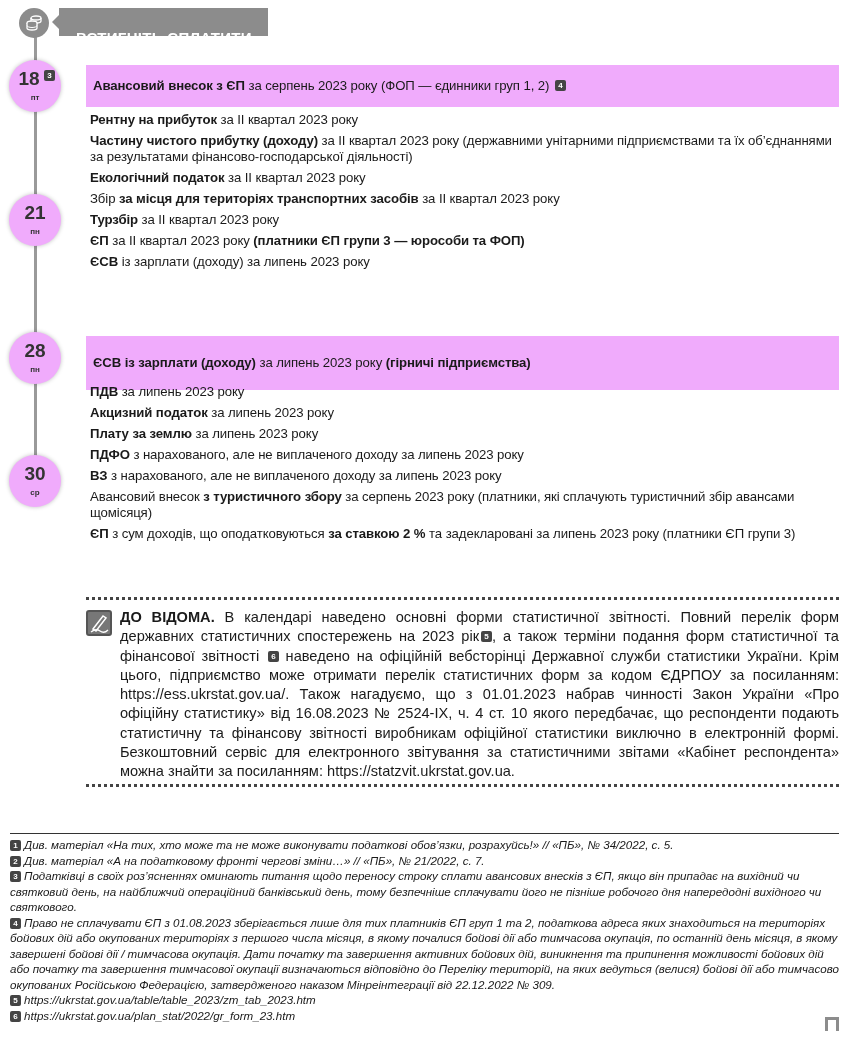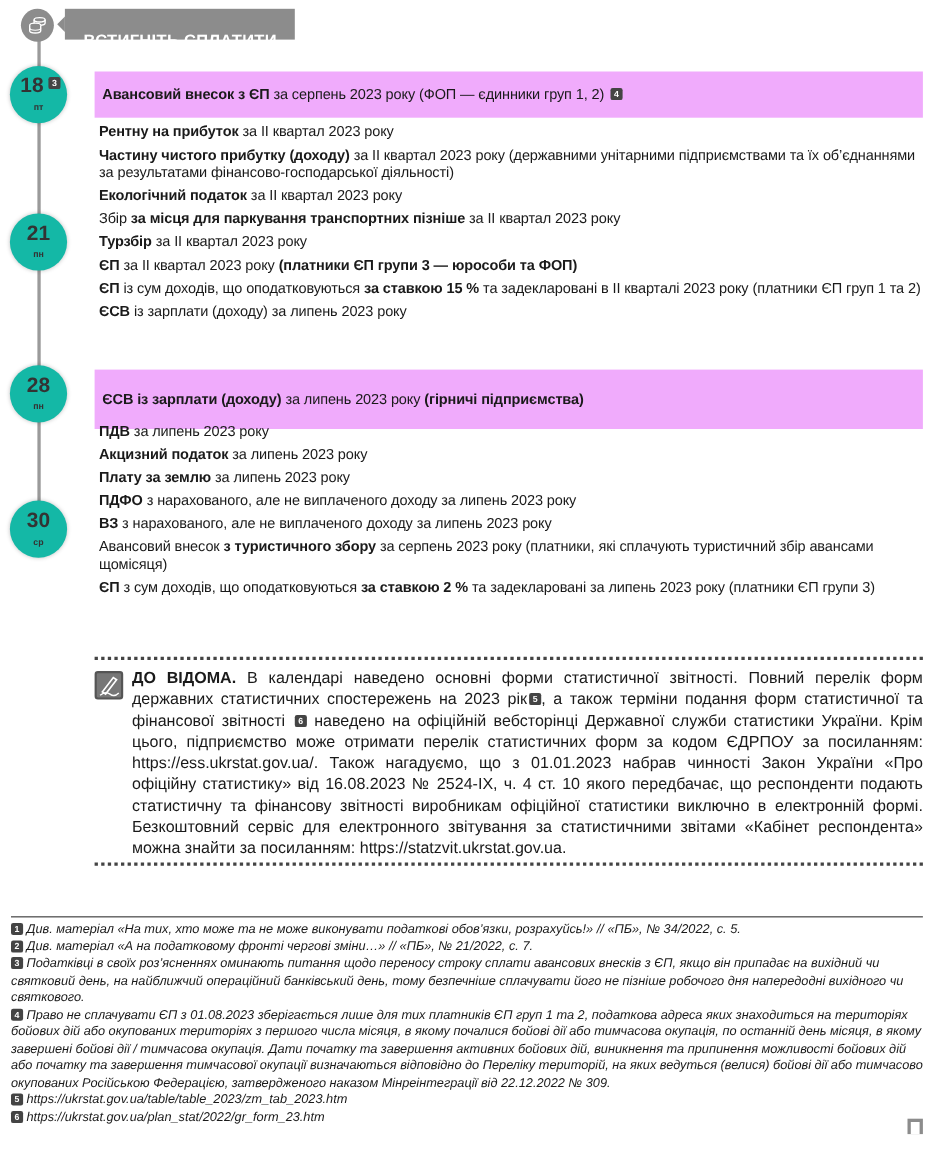--- a/index.html
+++ b/index.html
@@ -5,21 +5,21 @@
   * { box-sizing: border-box; margin: 0; padding: 0; }
   html, body { width: 844px; height: 1046px; background: #ffffff; overflow: hidden; }
   body { font-family: "Liberation Sans", "DejaVu Sans", sans-serif; color: #1a1a1a; position: relative; }
 
   .timeline-line { position: absolute; left: 34px; top: 20px; width: 3px; height: 470px; background: #9a9a9a; }
 
   .header-icon { position: absolute; left: 19px; top: 8px; width: 30px; height: 30px; border-radius: 50%; background: #8c8c8c; display: flex; align-items: center; justify-content: center; }
   .header-banner { position: absolute; left: 59px; top: 8px; height: 28px; background: #8c8c8c; color: #fff; font-weight: bold; font-size: 15px; line-height: 28px; padding: 16px 16px 0 17px; letter-spacing: 0.3px; }
   .header-banner::before { content: ""; position: absolute; left: -7px; top: 7px; border-right: 7px solid #8c8c8c; border-top: 7px solid transparent; border-bottom: 7px solid transparent; }
 
-  .day { position: absolute; left: 9px; width: 52px; height: 52px; border-radius: 50%; background: #14b8a6; box-shadow: 0 0 4px rgba(0,0,0,0.25); text-align: center; }
+  .day { position: absolute; left: 9px; width: 52px; height: 52px; border-radius: 50%; background: #f0abfc; box-shadow: 0 0 4px rgba(0,0,0,0.25); text-align: center; }
   .day-num { font-weight: bold; font-size: 19px; line-height: 19px; margin-top: 9px; display: inline-block; color: #333; }
   .day-wd { display: block; font-size: 8px; font-weight: bold; color: #333; margin-top: 4px; }
   .badge { display: inline-block; background: #444; color: #fff; font-size: 8px; font-weight: bold; border-radius: 2px; width: 11px; height: 11px; line-height: 11px; text-align: center; vertical-align: 2px; margin-left: 2px; font-style: normal; }
   .day .badge { position: absolute; top: 10px; right: 6px; }
 
   .content { position: absolute; left: 86px; width: 753px; }
   .row-band { background: #f0abfc; padding: 0 7px; display: flex; align-items: center; }
   .item { font-size: 13.2px; line-height: 16px; padding-left: 4px; margin-bottom: 5px; letter-spacing: -0.1px; }
   .item b { font-weight: bold; }
 
@@ -74,24 +74,23 @@
       <b>Авансовий внесок з ЄП</b><span> за серпень 2023 року (ФОП — єдинники груп 1, 2)</span>
       <span class="badge">4</span>
     </div>
   </div>
 </div>
 
 <div class="content" style="top:112px;">
   <div class="item"><b>Рентну на прибуток</b><span> за ІІ квартал 2023 року</span></div>
   <div class="item"><b>Частину чистого прибутку (доходу)</b><span> за ІІ квартал 2023 року (державними унітарними підприємствами та їх об’єднаннями за результатами фінансово-господарської діяльності)</span></div>
   <div class="item"><b>Екологічний податок</b><span> за ІІ квартал 2023 року</span></div>
-  <div class="item"><span>Збір </span><b>за місця для паркування транспортних пізніше</b><span> за ІІ квартал 2023 року</span></div>
+  <div class="item"><span>Збір </span><b>за місця для територіях транспортних засобів</b><span> за ІІ квартал 2023 року</span></div>
   <div class="item"><b>Турзбір</b><span> за ІІ квартал 2023 року</span></div>
   <div class="item"><b>ЄП</b><span> за ІІ квартал 2023 року </span><b>(платники ЄП групи 3 — юрособи та ФОП)</b></div>
-  <div class="item"><b>ЄП</b><span> із сум доходів, що оподатковуються </span><b>за ставкою 15 %</b><span> та задекларовані в ІІ кварталі 2023 року (платники ЄП груп 1 та 2)</span></div>
   <div class="item"><b>ЄСВ</b><span> із зарплати (доходу) за липень 2023 року</span></div>
 </div>
 
 <div class="content" style="top:336px;">
   <div class="row-band" style="height:54px;">
     <div class="item" style="margin:0; padding-left:0;">
       <b>ЄСВ із зарплати (доходу)</b><span> за липень 2023 року </span><b>(гірничі підприємства)</b>
     </div>
   </div>
 </div>

